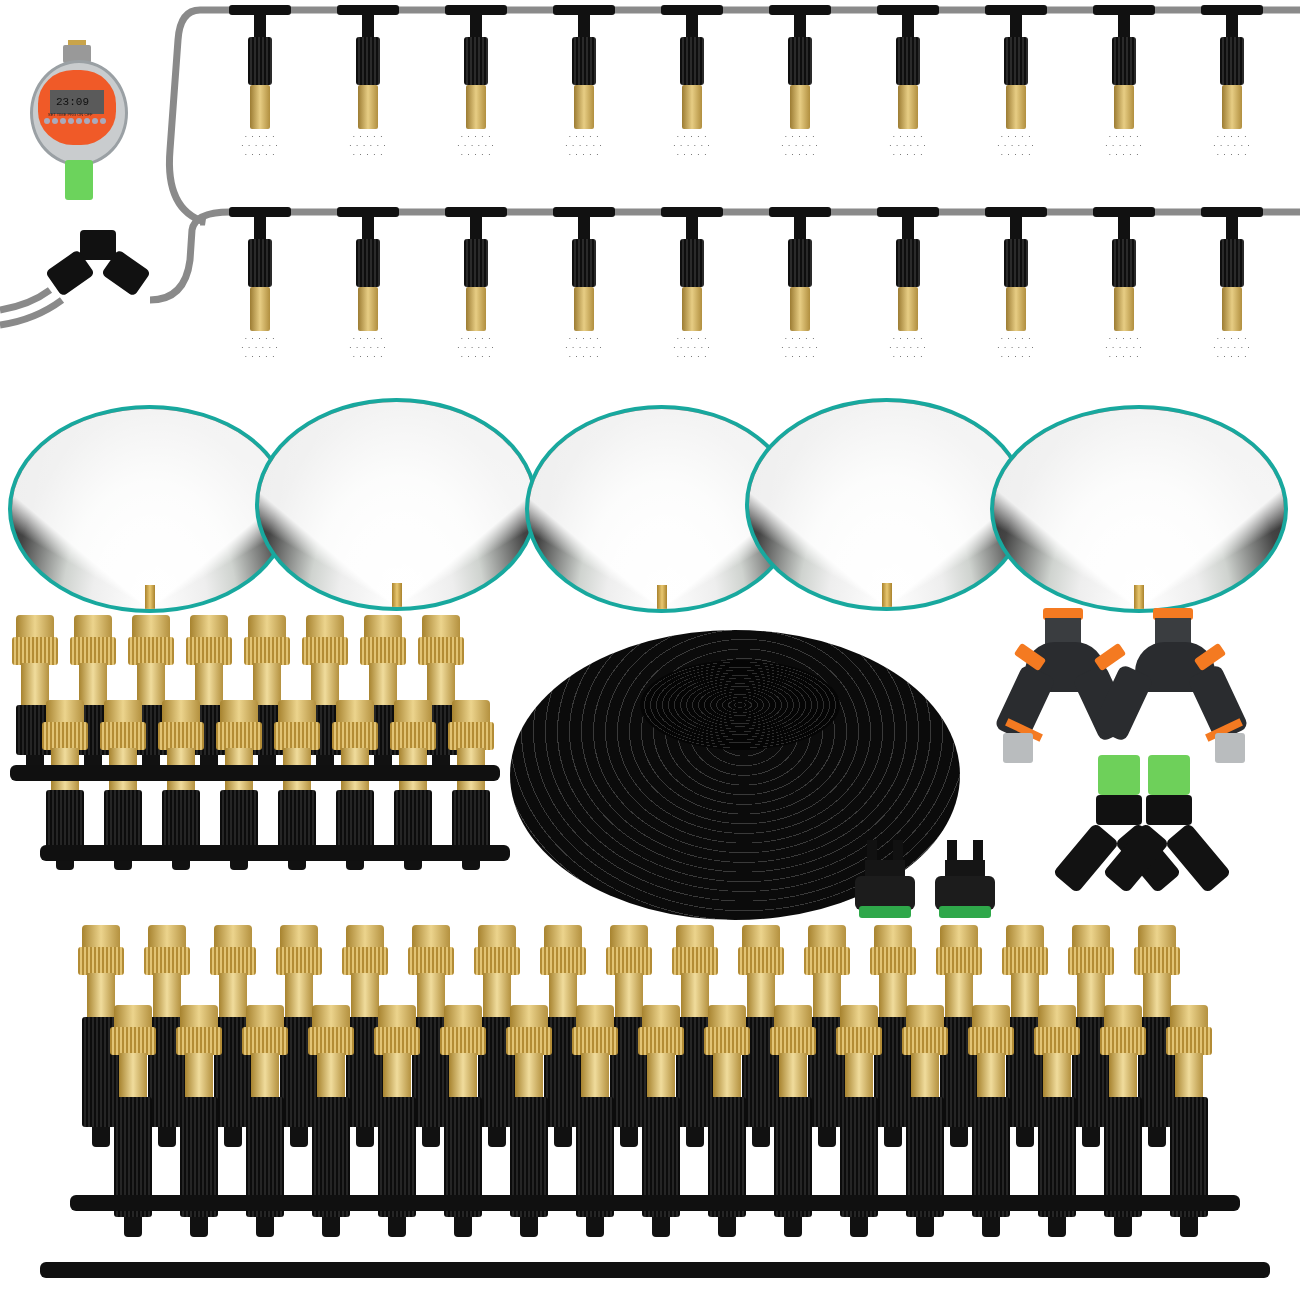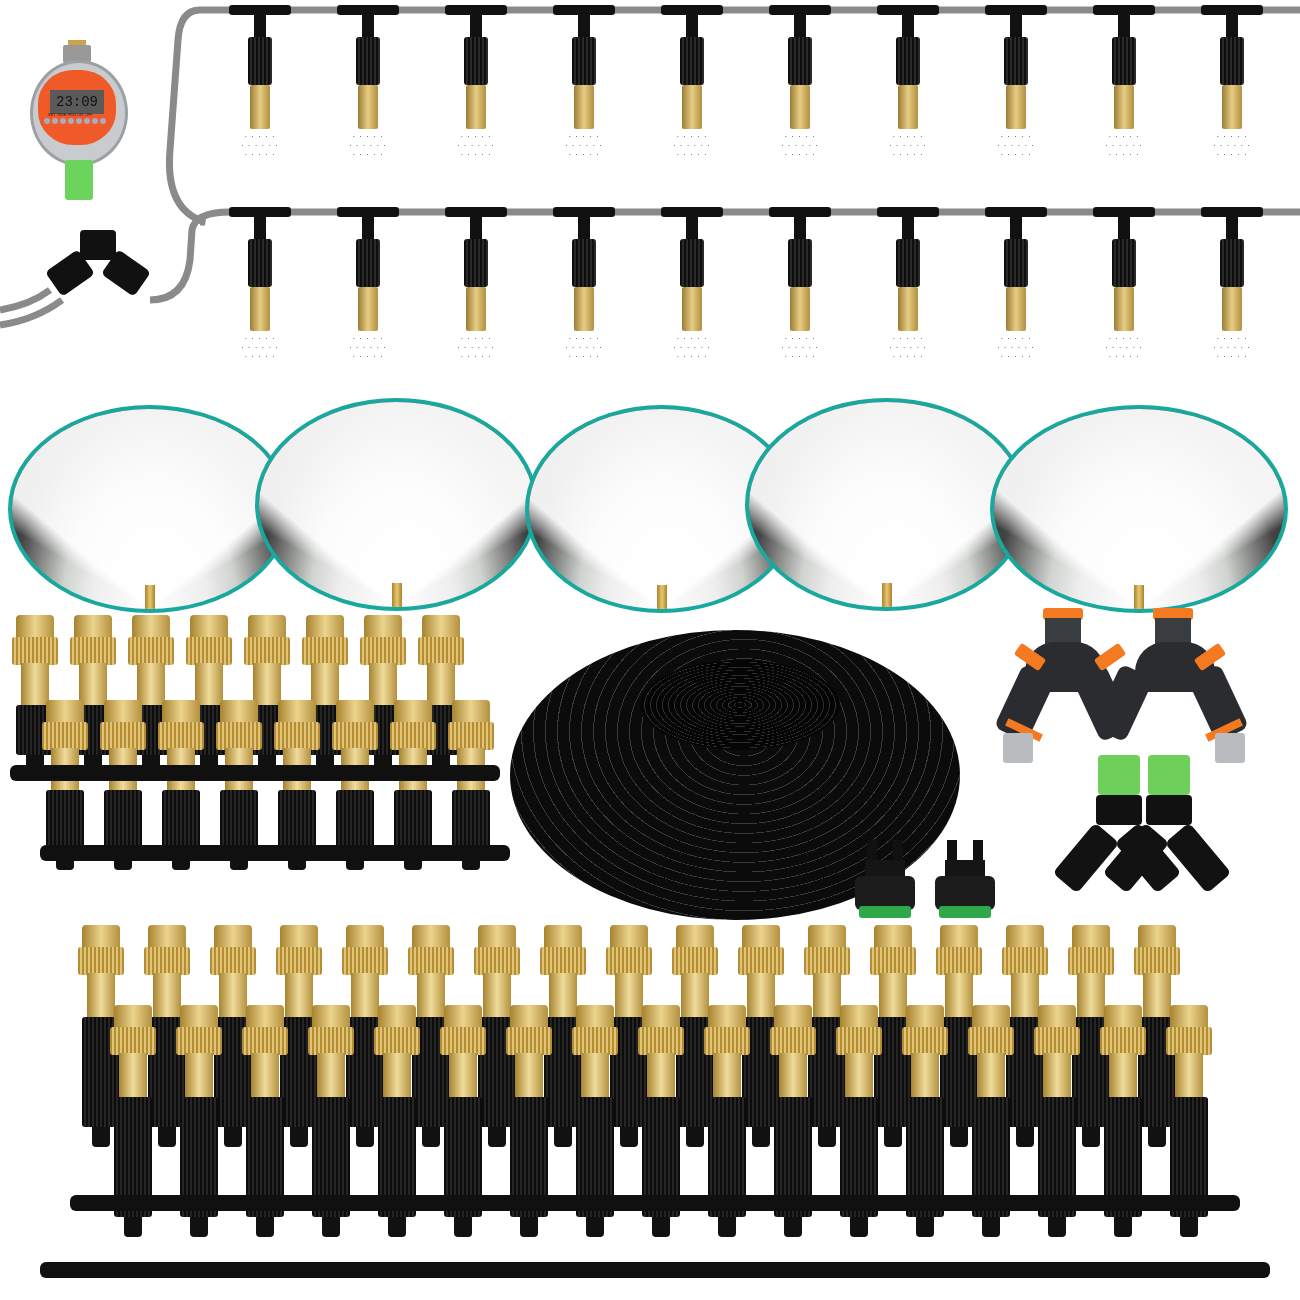--- a/index.html
+++ b/index.html
@@ -4,21 +4,21 @@
 <style>
   html,body{margin:0;padding:0;background:#fff;}
   body{width:1300px;height:1300px;position:relative;overflow:hidden;font-family:"Liberation Sans",sans-serif;}
   .abs{position:absolute;}
   
   svg.layer{position:absolute;left:0;top:0;}
   
   .timer{left:20px;top:40px;width:115px;height:130px;}
   .timer-body{position:absolute;left:10px;top:20px;width:92px;height:100px;border-radius:50%;background:#c9ccce;border:3px solid #9aa0a4;}
   .timer-face{position:absolute;left:18px;top:30px;width:78px;height:75px;border-radius:45%;background:#f05a28;}
-  .lcd{position:absolute;left:30px;top:50px;width:54px;height:24px;background:#4d4d4d;color:#222;font-family:"Liberation Mono",monospace;font-size:14px;line-height:24px;text-indent:6px;color:#1a1a1a;background:#5a5a5a;}
+  .lcd{position:absolute;left:30px;top:50px;width:54px;height:24px;background:#4d4d4d;color:#222;font-family:"Liberation Mono",monospace;font-size:11px;line-height:24px;text-indent:6px;color:#1a1a1a;background:#5a5a5a;}
   .lcd span{color:#111;}
   .timer-btns{position:absolute;left:24px;top:78px;display:flex;gap:2px;}
   .timer-btn{width:6px;height:6px;border-radius:50%;background:#aab;}
   .timer-labels{position:absolute;left:28px;top:72px;font-size:4px;color:#222;white-space:nowrap;}
   .timer-cap{position:absolute;left:43px;top:5px;width:28px;height:18px;background:#999;border-radius:2px;}
   .timer-brass{position:absolute;left:48px;top:0;width:18px;height:7px;background:#c9a44a;}
   .green-coupler{position:absolute;left:45px;top:120px;width:28px;height:40px;background:#6cd35c;border-radius:3px;}
   
   .sprinkler{position:absolute;width:50px;height:170px;}
   .sp-tee{position:absolute;left:-6px;top:0;width:62px;height:10px;background:#111;border-radius:3px;}

